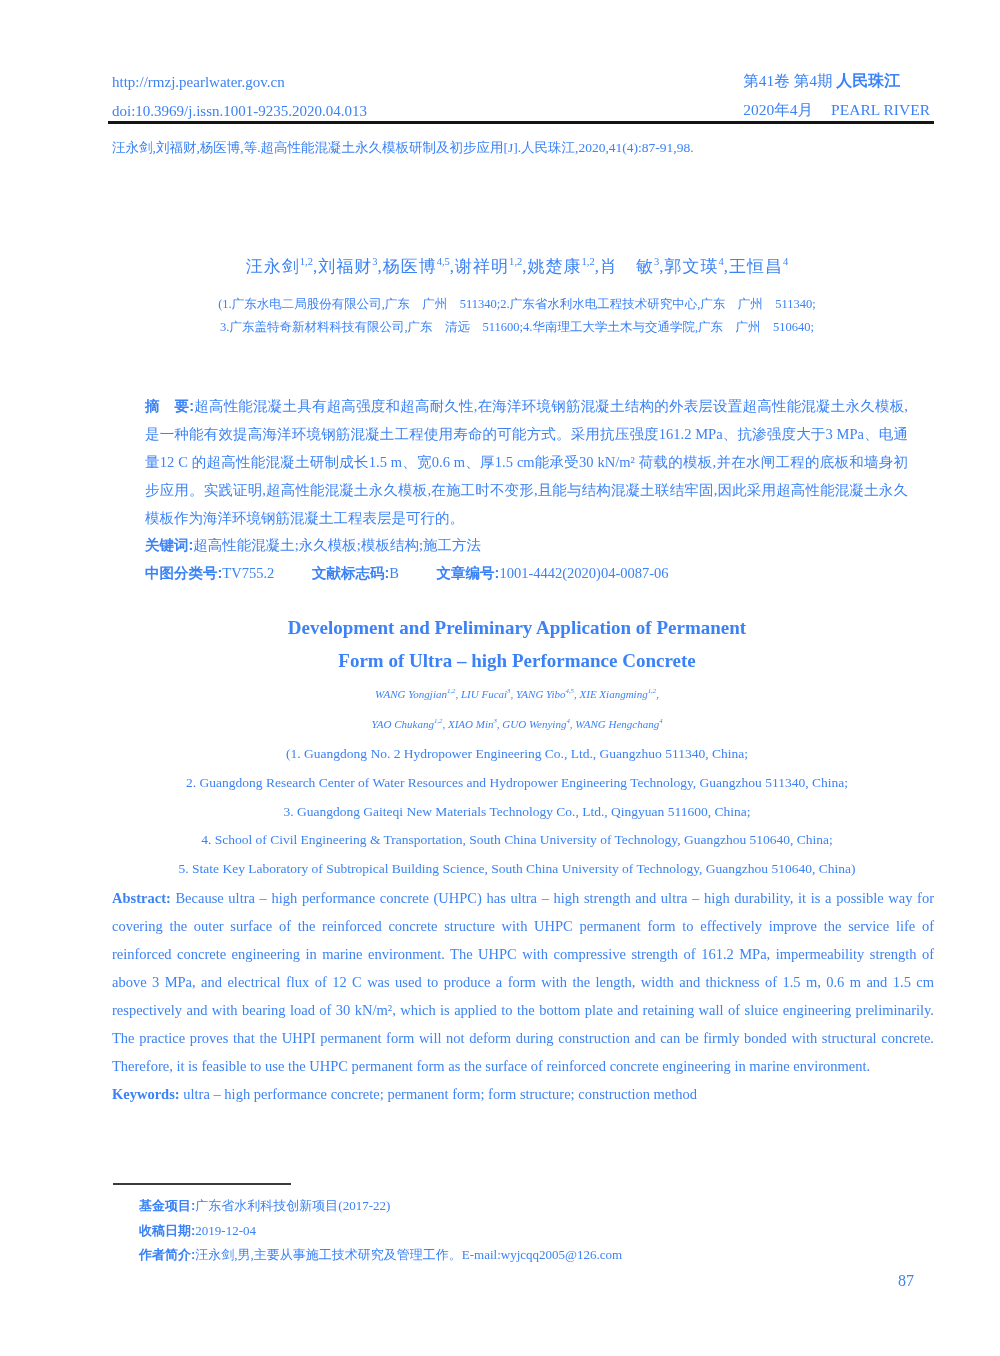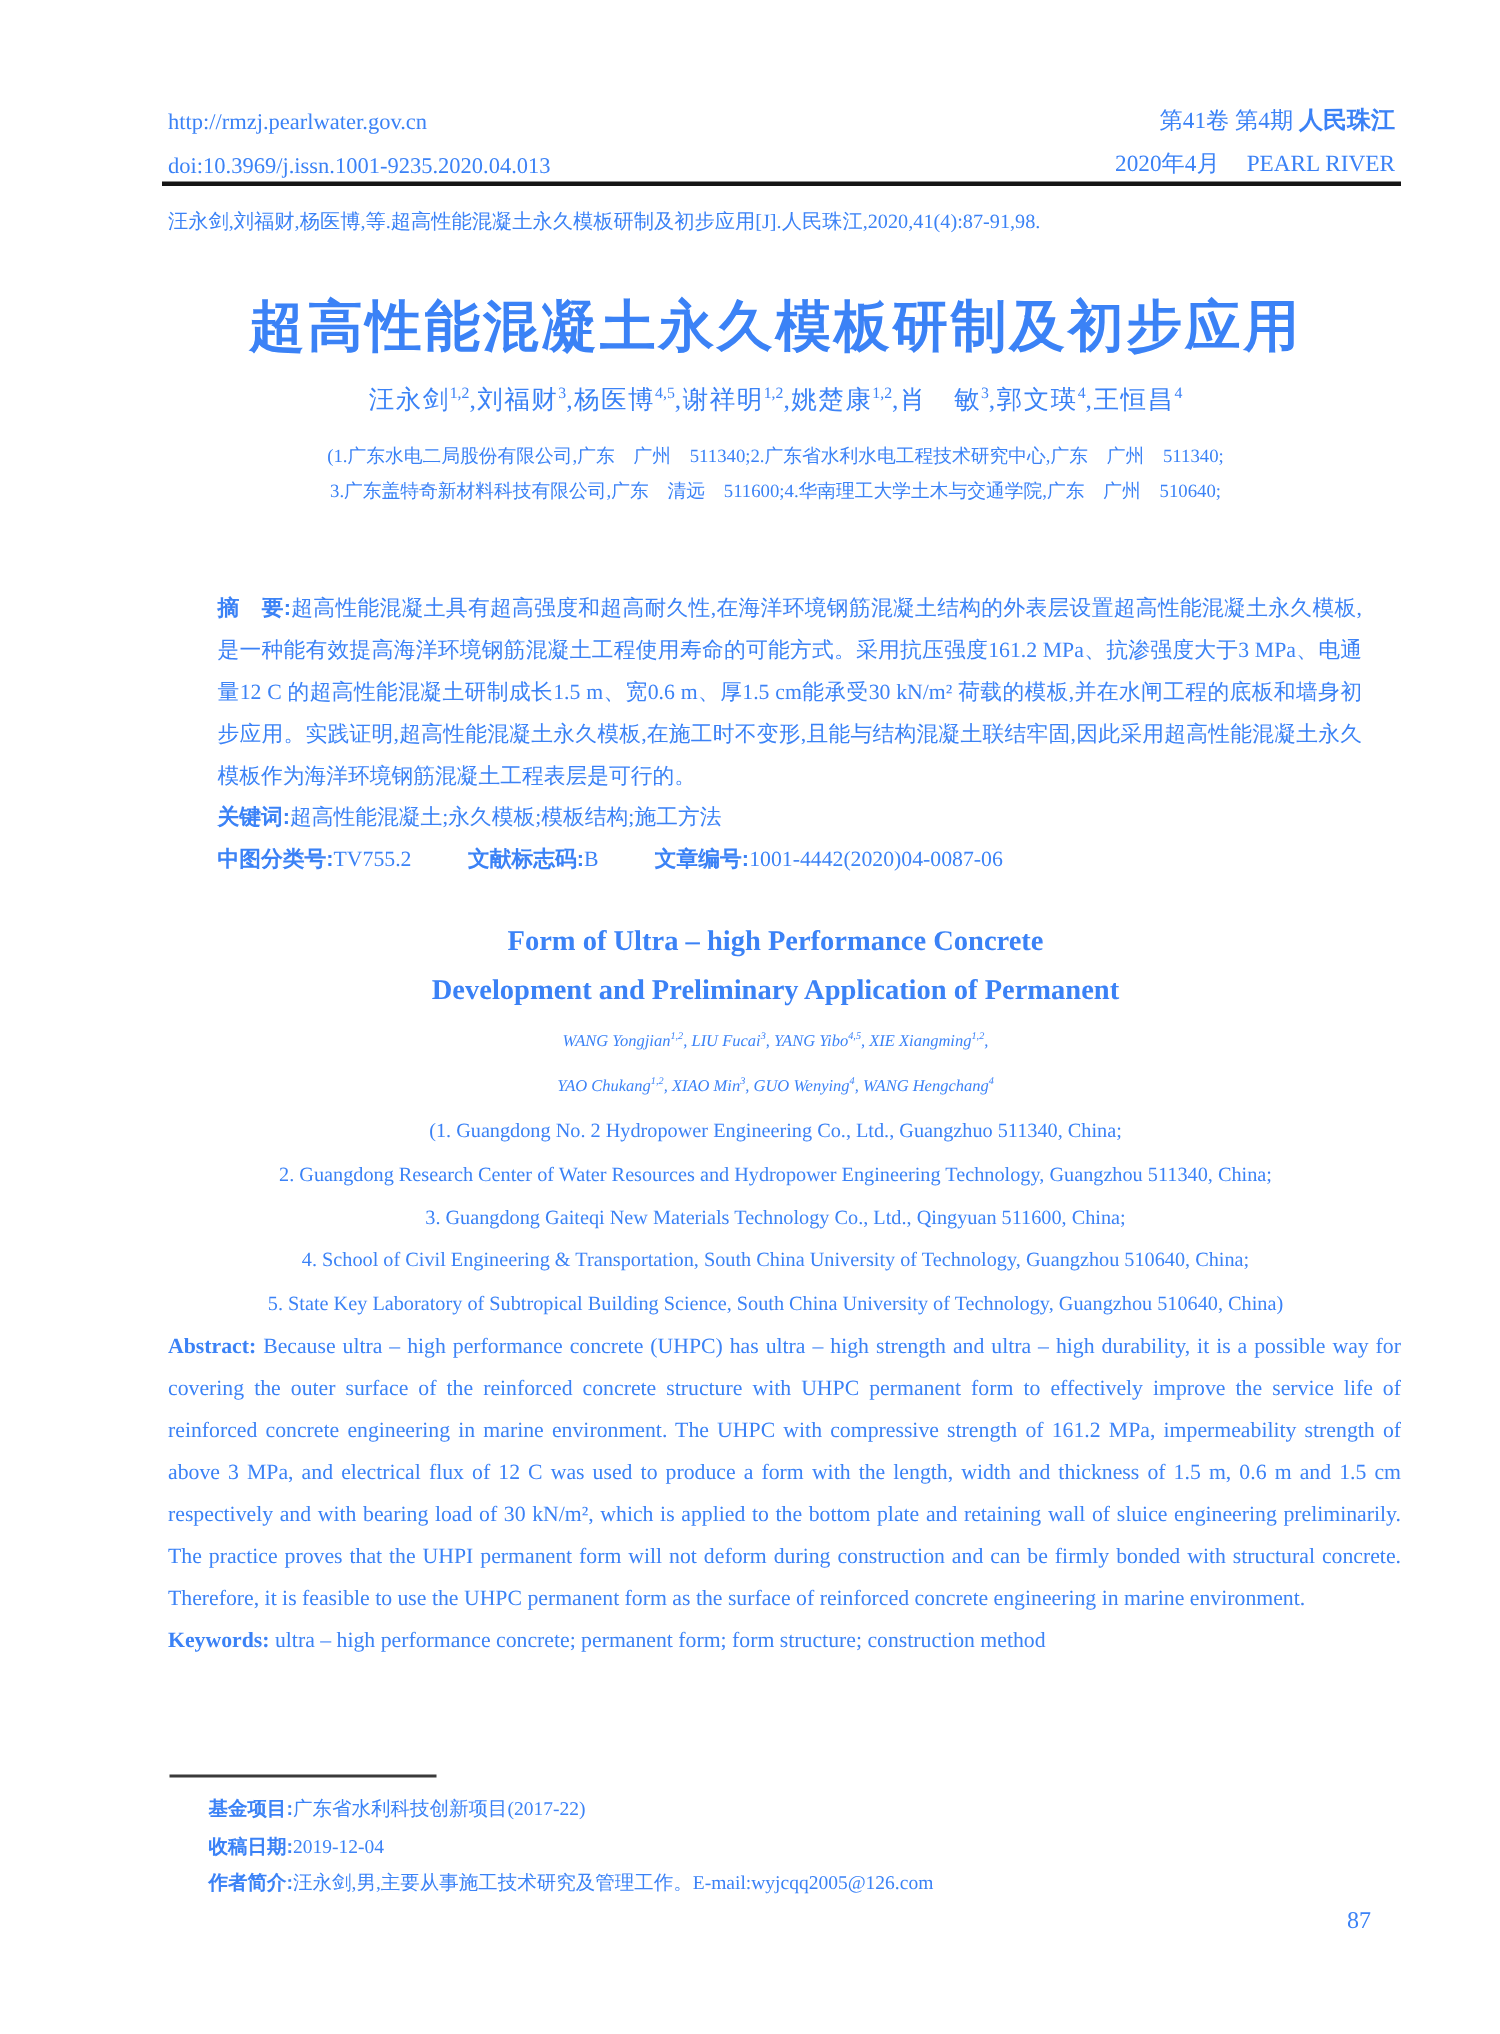--- a/index.html
+++ b/index.html
@@ -11,21 +11,21 @@
     font-family:"Liberation Serif","DejaVu Serif",serif;
     color:#3b82f6;
     overflow:hidden;
   }
   sup{font-size:0.62em;line-height:0;vertical-align:super;letter-spacing:0;}
   .abs{position:absolute;}
   .centered{position:absolute;left:34px;right:0;text-align:center;}
 
   
   .hdr-left{top:68px;left:112px;font-size:15px;line-height:29px;}
-  .hdr-right{top:66px;right:70px;text-align:right;font-size:15.5px;line-height:29px;}
+  .hdr-right{top:66px;right:70px;font-size:15.5px;line-height:29px;}
   .hdr-journal-cn{font-family:"Liberation Sans","DejaVu Sans",sans-serif;font-weight:bold;font-size:16px;}
   .hdr-gap{display:inline-block;width:18px;}
   .header-rule{top:121px;left:108px;width:826px;height:3px;background:#151515;}
   .citation{top:139px;left:112px;font-size:13.5px;}
 
   
   .title-cn{top:193px;font-size:37px;font-weight:bold;letter-spacing:2px;font-family:"Liberation Serif","DejaVu Serif",serif;}
   .authors-cn{top:255px;font-size:17px;letter-spacing:1px;}
   .affil-cn{top:293px;font-size:12.5px;line-height:22.5px;}
 
@@ -59,40 +59,39 @@
     <div>http://rmzj.pearlwater.gov.cn</div>
     <div>doi:10.3969/j.issn.1001-9235.2020.04.013</div>
   </div>
   <div class="abs hdr-right">
     <div><span>第41卷 第4期 </span><span class="hdr-journal-cn">人民珠江</span></div>
     <div><span>2020年4月</span><span class="hdr-gap"></span><span>PEARL RIVER</span></div>
   </div>
   <div class="abs header-rule"></div>
   <div class="abs citation">汪永剑,刘福财,杨医博,等.超高性能混凝土永久模板研制及初步应用[J].人民珠江,2020,41(4):87-91,98.</div>
 
-  <div class="centered title-cn">超高性能混凝土永久模板研制及初步应用</div>
   <div class="centered authors-cn"><span>汪永剑</span><sup>1,2</sup>,<span>刘福财</span><sup>3</sup>,<span>杨医博</span><sup>4,5</sup>,<span>谢祥明</span><sup>1,2</sup>,<span>姚楚康</span><sup>1,2</sup>,<span>肖　敏</span><sup>3</sup>,<span>郭文瑛</span><sup>4</sup>,<span>王恒昌</span><sup>4</sup></div>
   <div class="centered affil-cn">
     <div>(1.广东水电二局股份有限公司,广东　广州　511340;2.广东省水利水电工程技术研究中心,广东　广州　511340;</div>
     <div>3.广东盖特奇新材料科技有限公司,广东　清远　511600;4.华南理工大学土木与交通学院,广东　广州　510640;</div>
   </div>
 
   <div class="abs abstract-cn"><span class="label-cn">摘　要:</span><span>超高性能混凝土具有超高强度和超高耐久性,在海洋环境钢筋混凝土结构的外表层设置超高性能混凝土永久模板,是一种能有效提高海洋环境钢筋混凝土工程使用寿命的可能方式。采用抗压强度161.2 MPa、抗渗强度大于3 MPa、电通量12 C 的超高性能混凝土研制成长1.5 m、宽0.6 m、厚1.5 cm能承受30 kN/m² 荷载的模板,并在水闸工程的底板和墙身初步应用。实践证明,超高性能混凝土永久模板,在施工时不变形,且能与结构混凝土联结牢固,因此采用超高性能混凝土永久模板作为海洋环境钢筋混凝土工程表层是可行的。</span></div>
 
   <div class="abs keywords-cn"><span class="label-cn">关键词:</span><span>超高性能混凝土;永久模板;模板结构;施工方法</span></div>
 
   <div class="abs class-line">
     <span class="class-seg"><span class="label-cn">中图分类号:</span><span>TV755.2</span></span>
     <span class="class-seg"><span class="label-cn">文献标志码:</span><span>B</span></span>
     <span><span class="label-cn">文章编号:</span><span>1001-4442(2020)04-0087-06</span></span>
   </div>
 
   <div class="centered title-en">
+    <div>Development and Preliminary Application of Permanent</div>
     <div>Form of Ultra – high Performance Concrete</div>
-    <div>Development and Preliminary Application of Permanent</div>
   </div>
   <div class="centered authors-en">
     <div><span>WANG Yongjian</span><sup>1,2</sup>,  <span>LIU Fucai</span><sup>3</sup>,  <span>YANG Yibo</span><sup>4,5</sup>,  <span>XIE Xiangming</span><sup>1,2</sup>,</div>
     <div><span>YAO Chukang</span><sup>1,2</sup>,  <span>XIAO Min</span><sup>3</sup>,  <span>GUO Wenying</span><sup>4</sup>,  <span>WANG Hengchang</span><sup>4</sup></div>
   </div>
   <div class="centered affil-en">
     <div>(1. Guangdong No. 2 Hydropower Engineering Co., Ltd., Guangzhuo 511340, China;</div>
     <div>2. Guangdong Research Center of Water Resources and Hydropower Engineering Technology, Guangzhou 511340, China;</div>
     <div>3. Guangdong Gaiteqi New Materials Technology Co., Ltd., Qingyuan 511600, China;</div>
     <div>4. School of Civil Engineering &amp; Transportation, South China University of Technology, Guangzhou 510640, China;</div>

